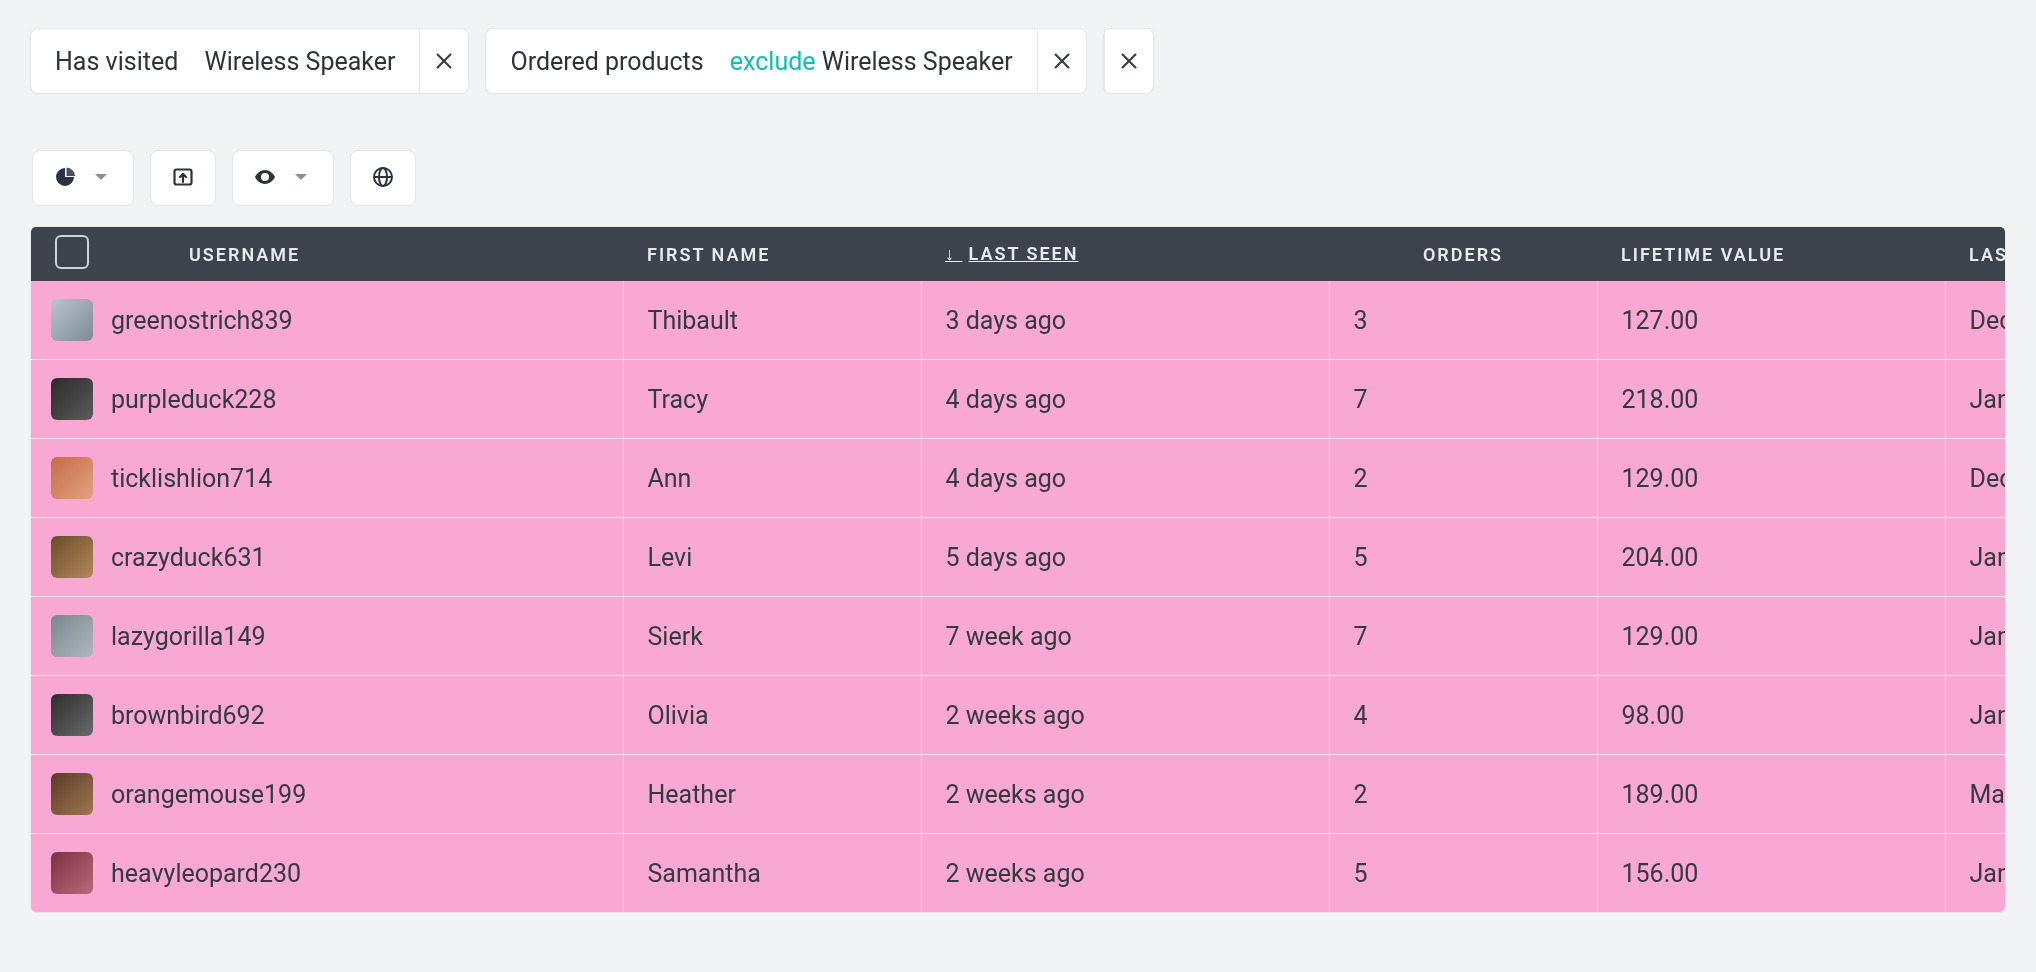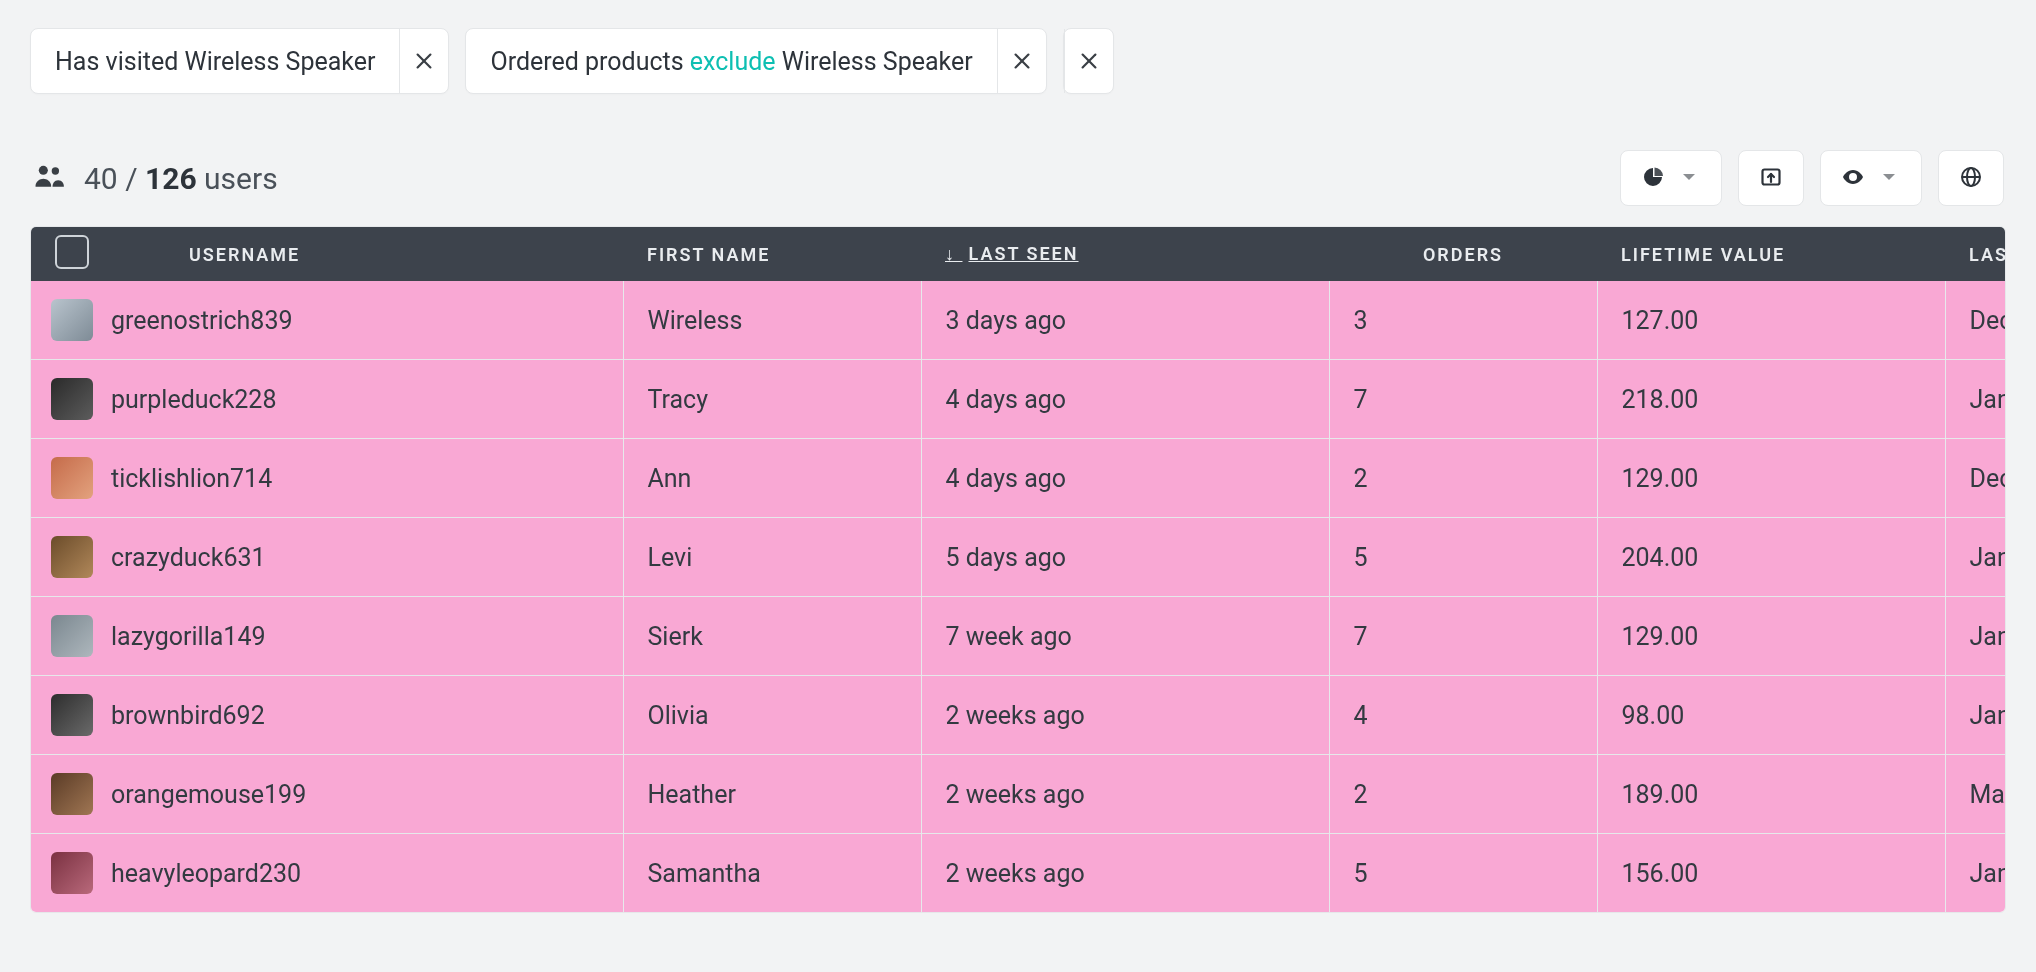--- a/index.html
+++ b/index.html
@@ -26,21 +26,21 @@
     padding:0 26px;height:64px;font-size:26px;font-weight:700;cursor:pointer;
   }
   .add-filter-btn .ico{width:26px;height:26px;display:inline-flex;}
   .chip{
     display:flex;align-items:stretch;background:var(--chip-bg);
     border:1px solid var(--chip-border);border-radius:8px;height:64px;
     box-shadow:0 1px 2px rgba(0,0,0,0.02);
     justify-content:space-between;
   }
   .chip .label{display:flex;align-items:center;padding:0 24px;font-size:25px;color:#2d333a;white-space:pre;}
-  .chip .label .kw{color:var(--teal);}
+  .chip .label .kw{color:var(--teal);margin-left:20px;}
   .chip .close{
     display:flex;align-items:center;justify-content:center;
     width:48px;border-left:1px solid var(--chip-border);cursor:pointer;color:#3a3f45;
   }
   .chip .close svg{width:22px;height:22px;}
   
   .summary-row{display:flex;align-items:center;justify-content:space-between;margin-top:56px;padding:0 2px;}
   .summary-left{display:flex;align-items:center;gap:18px;color:#3a3f45;}
   .people-icon{color:#3a3f45;}
   .summary-text{font-size:30px;color:#4a5159;}
@@ -130,33 +130,20 @@
       <span class="close">
         <svg viewBox="0 0 24 24" stroke="currentColor" stroke-width="2.4" stroke-linecap="round">
             <line x1="5" y1="5" x2="19" y2="19"></line>
             <line x1="19" y1="5" x2="5" y2="19"></line>
           </svg>
       </span>
     </div>
   </div>
 
   <div class="summary-row">
-    <div class="summary-left">
-      <span class="people-icon">
-        <svg viewBox="0 0 24 24" width="34" height="34" fill="currentColor">
-          <circle cx="8" cy="8" r="3.2"></circle>
-            <circle cx="16.5" cy="8.5" r="2.6"></circle>
-          <path d="M2.5 19c0-3 3-5 5.5-5s5.5 2 5.5 5v0.5H2.5z"></path>
-          <path d="M14.5 19.5c0-2.2 1.2-4.5 4-4.5s4 2.3 4 4.5H14.5z"></path>
-        </svg>
-      </span>
-      <span class="summary-text">
-        <span class="shown">40</span><span> / </span><span class="total">126</span><span class="word"> users</span>
-      </span>
-    </div>
     <div class="toolbar">
       <button class="tbtn">
         <span>
           <svg viewBox="0 0 24 24" fill="currentColor">
               <path d="M12 3a9 9 0 1 0 9 9h-9V3z"></path>
               <path d="M13.5 2.5V11h8.5A9 9 0 0 0 13.5 2.5z" opacity="0.85"></path>
             </svg>
         </span>
         <span class="caret">
           <svg viewBox="0 0 24 24" width="14" height="14" fill="currentColor">
@@ -213,21 +200,21 @@
         </tr>
       </thead>
       <tbody>
         <tr>
           <td class="cell-user" colspan="2">
             <div class="user-cell">
               <span class="avatar a1"></span>
               <span>greenostrich839</span>
             </div>
           </td>
-          <td>Wireless</td>
+          <td>Thibault</td>
           <td>3 days ago</td>
           <td class="cell-orders">3</td>
           <td class="cell-ltv">127.00</td>
           <td>December 28, 2016</td>
         </tr>
         <tr>
           <td class="cell-user" colspan="2">
               <div class="user-cell">
                 <span class="avatar a2"></span>
                 <span>purpleduck228</span>

